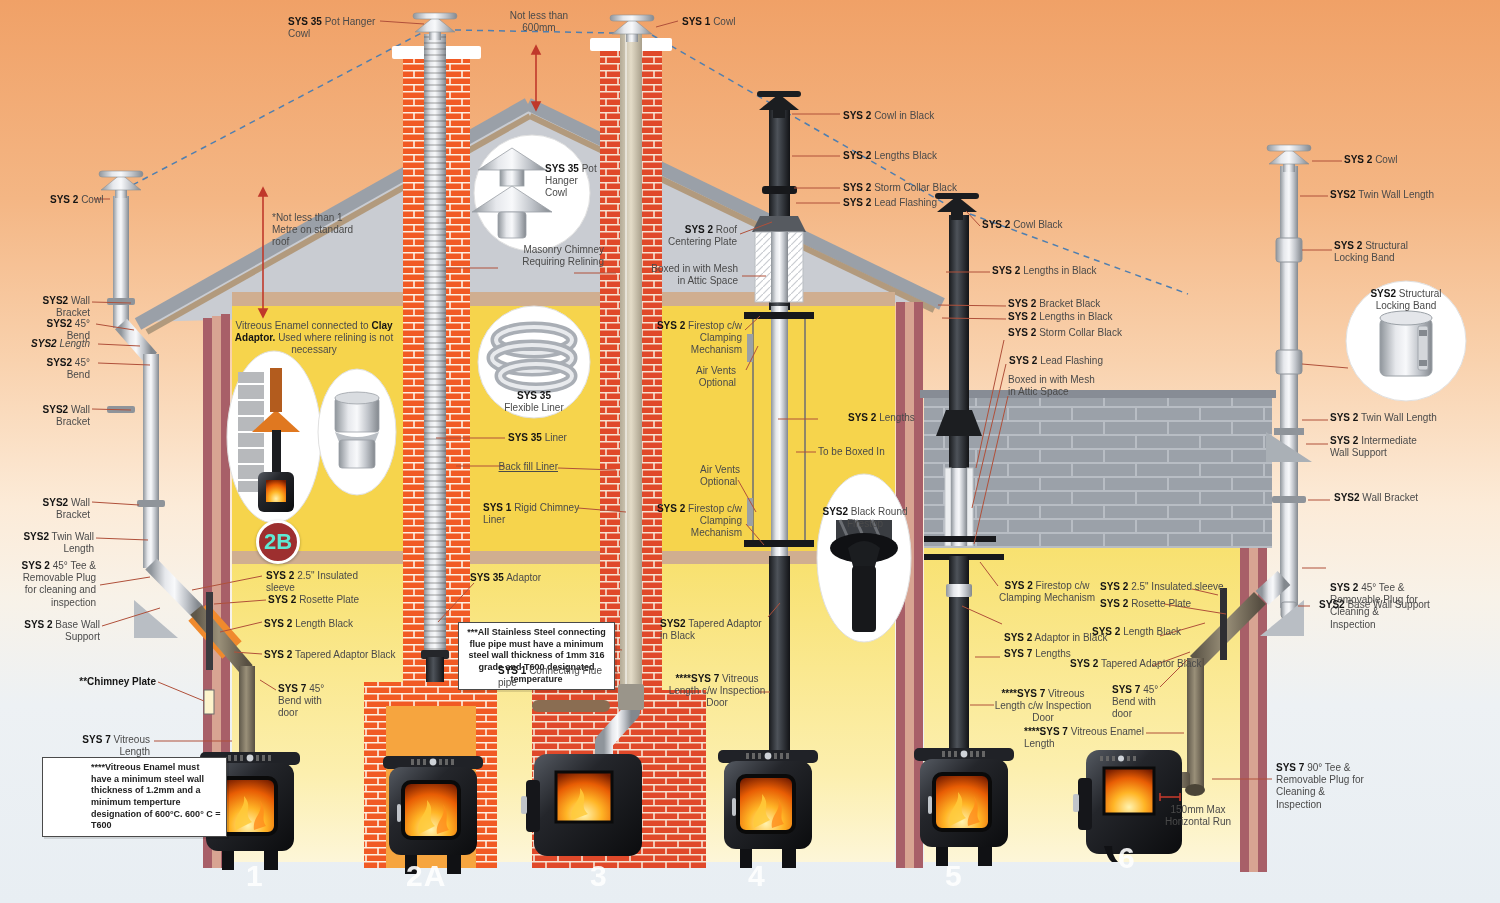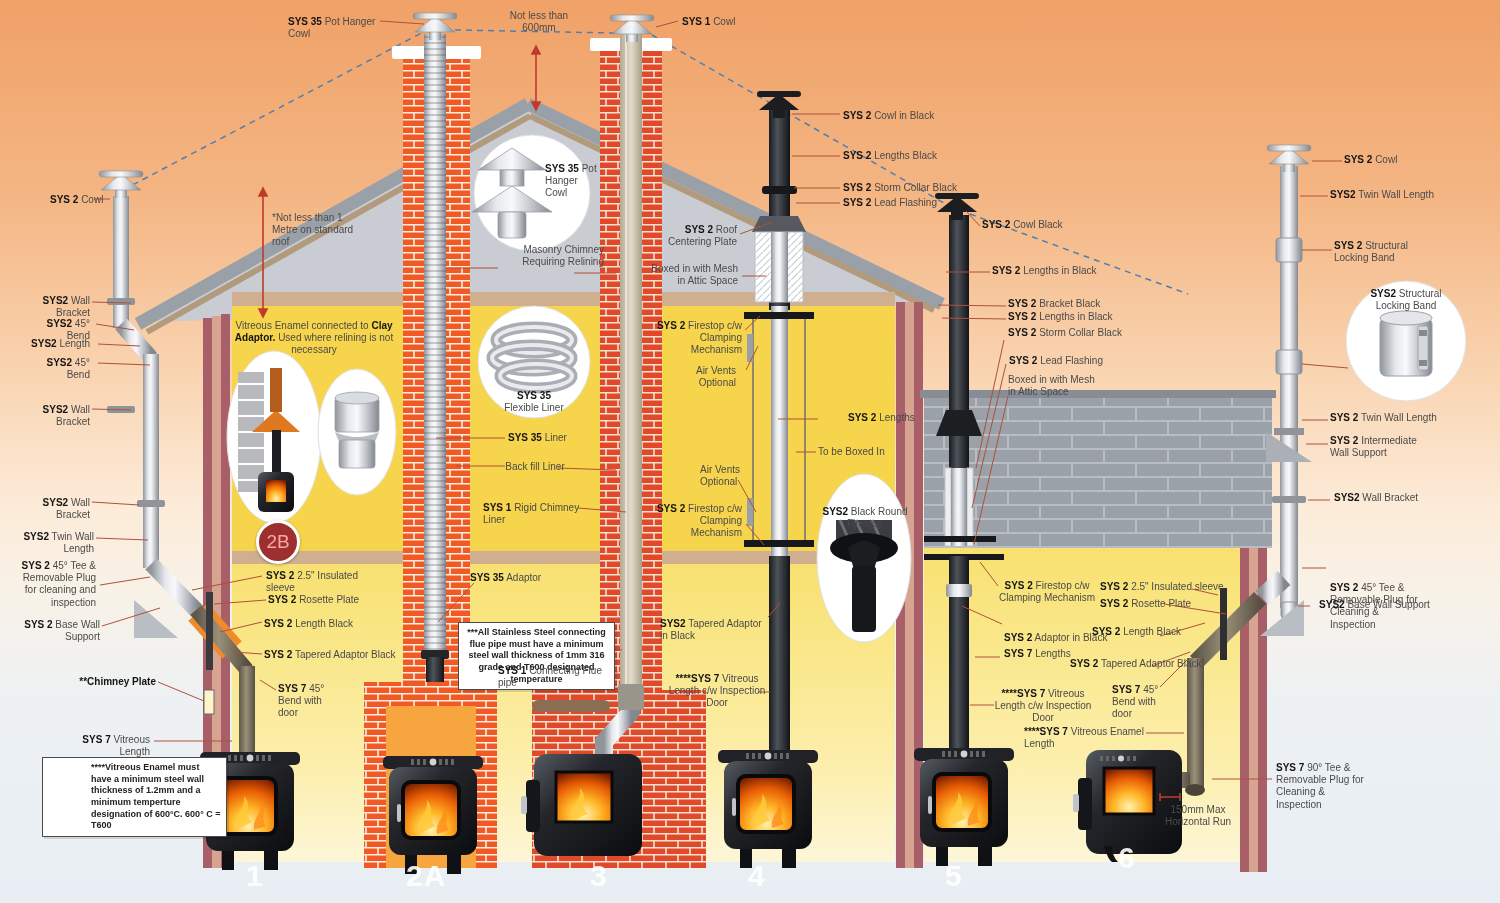--- a/index.html
+++ b/index.html
@@ -6,21 +6,21 @@
   #stage{position:relative;width:1500px;height:903px;overflow:hidden;
     font-family:"Liberation Sans",sans-serif;
     background:linear-gradient(180deg,#f0a167 0%,#f4b684 22%,#f9d2ae 40%,#fcebd8 56%,#f8f2e8 66%,#edf1f4 78%,#e8eef3 100%);}
   #scene{position:absolute;left:0;top:0}
   .lbl{position:absolute;font-size:10px;line-height:1.22;color:#4a4a4a;white-space:normal}
   .lbl b{color:#141414;font-weight:bold}
   .note{border:1.5px solid #4a4a4a;background:#fff;font-weight:bold;font-size:9px;line-height:1.3;
         color:#222;padding:4px 5px;box-shadow:2px 2px 0 rgba(0,0,0,.12)}
   .num{font-size:30px;font-weight:bold;color:#ffffff;opacity:.9;letter-spacing:1px}
   .badge2b{position:absolute;width:38px;height:38px;border-radius:50%;background:#9d2f2f;border:3px solid #fff;
-        color:#fca5a5;font-weight:normal;font-size:19px;display:flex;align-items:center;justify-content:center;
+        color:#5eead4;font-weight:bold;font-size:22px;display:flex;align-items:center;justify-content:center;
         box-shadow:0 1px 3px rgba(0,0,0,.3)}
 </style>
 </head>
 <body>
 
 <div id="stage">
 <svg id="scene" width="1500" height="903" viewBox="0 0 1500 903">
 <defs>
   <linearGradient id="sg" x1="0" y1="0" x2="1" y2="0">
     <stop offset="0" stop-color="#8f959b"></stop>
@@ -426,41 +426,41 @@
 </svg>
 
 <div id="labels">
       <div class="lbl" style="left: 288px; top: 16px; width: 110px; text-align: left;"><b>SYS 35</b><span> Pot Hanger Cowl</span></div>
       <div class="lbl" style="left: 493px; top: 10px; width: 92px; text-align: center;"><span>Not less than 600mm</span></div>
       <div class="lbl" style="left: 682px; top: 16px; width: 70px; text-align: left;"><b>SYS 1</b><span> Cowl</span></div>
       <div class="lbl" style="left: 272px; top: 212px; width: 95px; text-align: left;"><span>*Not less than 1 Metre on standard roof</span></div>
       <div class="lbl" style="left: 50px; top: 194px; width: 60px; text-align: left;"><b>SYS 2</b><span> Cowl</span></div>
       <div class="lbl" style="left: 14px; top: 295px; width: 76px; text-align: right;"><b>SYS2</b><span> Wall Bracket</span></div>
       <div class="lbl" style="left: 26px; top: 318px; width: 64px; text-align: right;"><b>SYS2</b><span> 45° Bend</span></div>
-      <div class="lbl" style="left: 30px; top: 338px; width: 60px; text-align: right;"><b>SYS2</b><span> Length</span></div>
+      <div class="lbl" style="left: 30px; top: 338px; width: 60px; text-align: right; font-style: italic;"><b>SYS2</b><span> Length</span></div>
       <div class="lbl" style="left: 26px; top: 357px; width: 64px; text-align: right;"><b>SYS2</b><span> 45° Bend</span></div>
       <div class="lbl" style="left: 14px; top: 404px; width: 76px; text-align: right;"><b>SYS2</b><span> Wall Bracket</span></div>
       <div class="lbl" style="left: 14px; top: 497px; width: 76px; text-align: right;"><b>SYS2</b><span> Wall Bracket</span></div>
       <div class="lbl" style="left: 4px; top: 531px; width: 90px; text-align: right;"><b>SYS2</b><span> Twin Wall Length</span></div>
       <div class="lbl" style="left: 12px; top: 560px; width: 84px; text-align: right;"><b>SYS 2</b><span> 45° Tee &amp; Removable Plug for cleaning and inspection</span></div>
       <div class="lbl" style="left: 4px; top: 619px; width: 96px; text-align: right;"><b>SYS 2</b><span> Base Wall Support</span></div>
       <div class="lbl" style="left: 74px; top: 676px; width: 82px; text-align: right;"><b>**Chimney Plate</b></div>
       <div class="lbl" style="left: 278px; top: 683px; width: 62px; text-align: left;"><b>SYS 7</b><span> 45° Bend with door</span></div>
       <div class="lbl" style="left: 62px; top: 734px; width: 88px; text-align: right;"><b>SYS 7</b><span> Vitreous Length</span></div>
       <div class="lbl note" style="left: 42px; top: 757px; width: 130px; text-align: left; padding-left: 48px;"><span>****Vitreous Enamel must have a minimum steel wall thickness of 1.2mm and a minimum temperture designation of 600°C. 600° C = T600</span></div>
       <div class="lbl" style="left: 225px; top: 320px; width: 178px; text-align: center;"><span>Vitreous Enamel connected to </span><b>Clay Adaptor.</b><span> Used where relining is not necessary</span></div>
       <div class="lbl" style="left: 266px; top: 570px; width: 120px; text-align: left;"><b>SYS 2</b><span> 2.5" Insulated sleeve</span></div>
       <div class="lbl" style="left: 268px; top: 594px; width: 110px; text-align: left;"><b>SYS 2</b><span> Rosette Plate</span></div>
       <div class="lbl" style="left: 264px; top: 618px; width: 110px; text-align: left;"><b>SYS 2</b><span> Length Black</span></div>
       <div class="lbl" style="left: 264px; top: 649px; width: 150px; text-align: left;"><b>SYS 2</b><span> Tapered Adaptor Black</span></div>
       <div class="lbl" style="left: 545px; top: 163px; width: 56px; text-align: left;"><b>SYS 35</b><span> Pot Hanger Cowl</span></div>
       <div class="lbl" style="left: 493px; top: 244px; width: 84px; text-align: right; margin-left: 27px;"><span>Masonry Chimney Requiring Relining</span></div>
       <div class="lbl" style="left: 500px; top: 390px; width: 68px; text-align: center;"><b>SYS 35</b><span> Flexible Liner</span></div>
       <div class="lbl" style="left: 508px; top: 432px; width: 80px; text-align: left;"><b>SYS 35</b><span> Liner</span></div>
-      <div class="lbl" style="left: 500px; top: 461px; width: 70px; text-align: center;"><span>Back fill Liner</span></div>
+      <div class="lbl" style="left: 488px; top: 461px; width: 70px; text-align: right; text-decoration: underline;"><span>Back fill Liner</span></div>
       <div class="lbl" style="left: 483px; top: 502px; width: 120px; text-align: left;"><b>SYS 1</b><span> Rigid Chimney Liner</span></div>
       <div class="lbl" style="left: 470px; top: 572px; width: 90px; text-align: left;"><b>SYS 35</b><span> Adaptor</span></div>
       <div class="lbl note" style="left: 458px; top: 622px; width: 145px; text-align: center;"><span>***All Stainless Steel connecting flue pipe must have a minimum steel wall thickness of 1mm 316 grade and T600 designated temperature</span></div>
       <div class="lbl" style="left: 498px; top: 665px; width: 115px; text-align: left;"><b>SYS 1</b><span> Connecting Flue pipe</span></div>
       <div class="lbl" style="left: 843px; top: 110px; width: 110px; text-align: left;"><b>SYS 2</b><span> Cowl in Black</span></div>
       <div class="lbl" style="left: 843px; top: 150px; width: 110px; text-align: left;"><b>SYS 2</b><span> Lengths Black</span></div>
       <div class="lbl" style="left: 843px; top: 182px; width: 130px; text-align: left;"><b>SYS 2</b><span> Storm Collar Black</span></div>
       <div class="lbl" style="left: 843px; top: 197px; width: 110px; text-align: left;"><b>SYS 2</b><span> Lead Flashing</span></div>
       <div class="lbl" style="left: 653px; top: 224px; width: 84px; text-align: right;"><b>SYS 2</b><span> Roof Centering Plate</span></div>
       <div class="lbl" style="left: 646px; top: 263px; width: 92px; text-align: right;"><span>Boxed in with Mesh in Attic Space</span></div>

